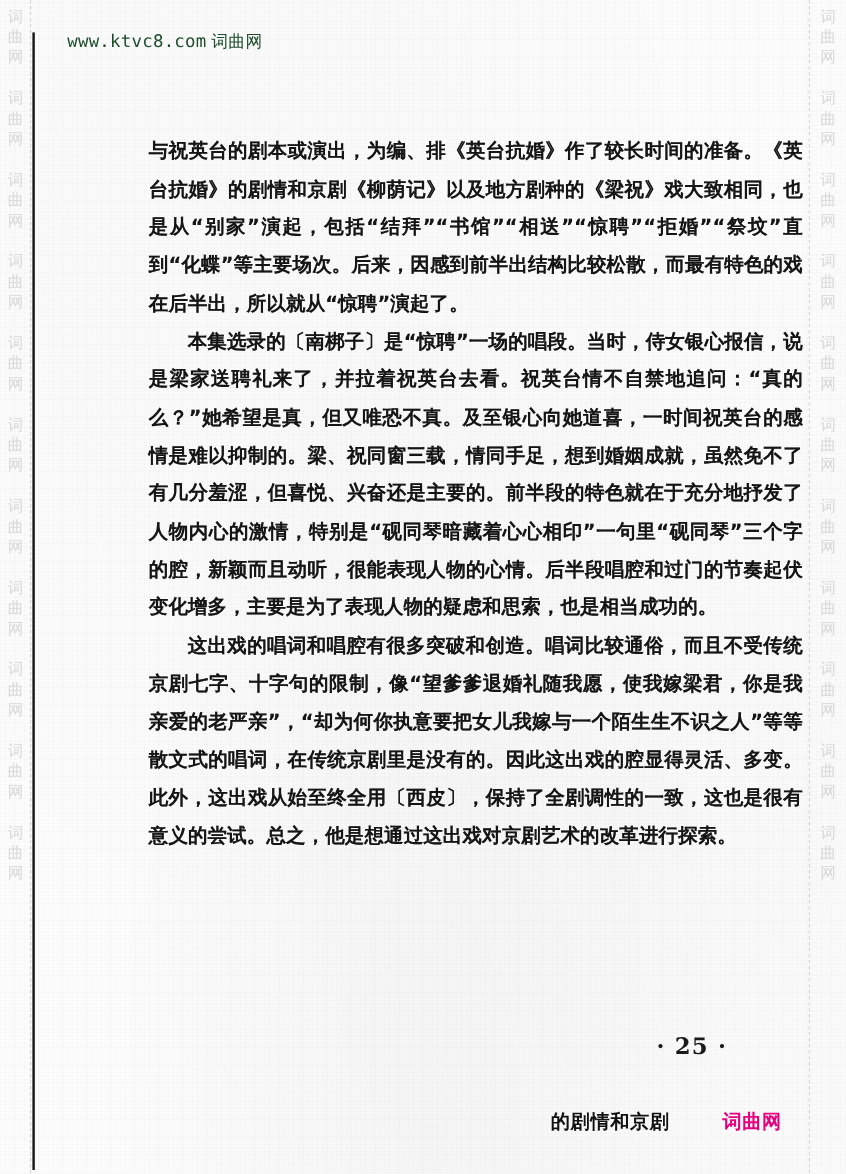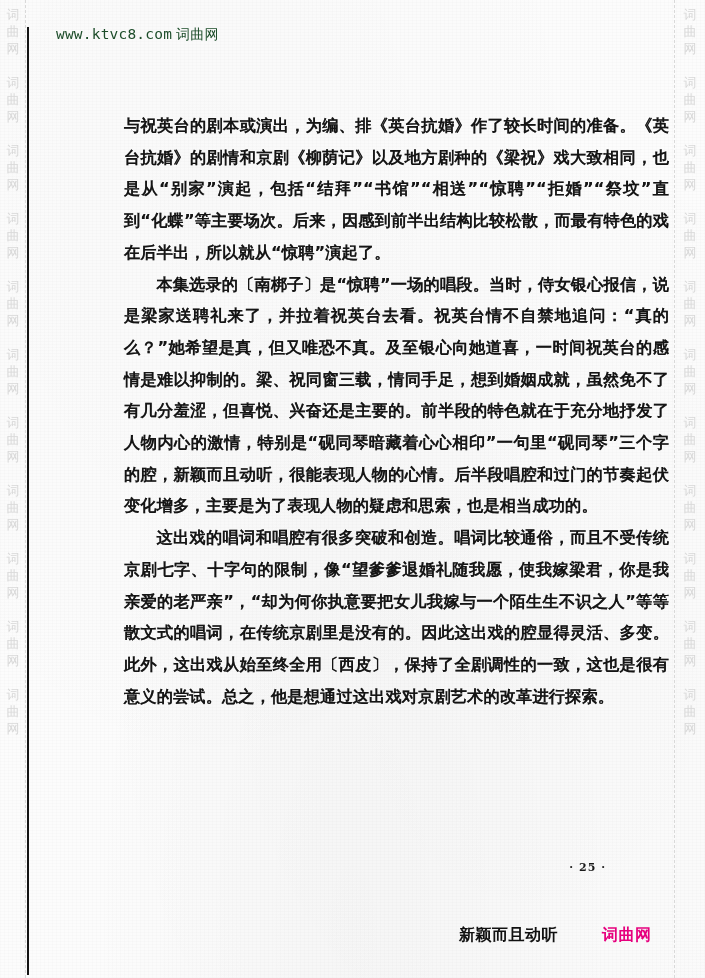--- a/index.html
+++ b/index.html
@@ -138,21 +138,21 @@
   .para.indent {
     text-indent: 2em;
   }
 
   
   .page-number {
     position: absolute;
     right: 48px;
     top: 861px;
     font-family: "DejaVu Serif", "Liberation Serif", serif;
-    font-size: 11px;
+    font-size: 19px;
     font-weight: 700;
     color: #1a1a1a;
     letter-spacing: 1px;
   }
 
   
   .source-bar {
     position: absolute;
     left: 425px;
     top: 925px;
@@ -311,18 +311,18 @@
 
     <div class="body-text" id="body-text">
         <p class="para">与祝英台的剧本或演出，为编、排《英台抗婚》作了较长时间的准备。《英台抗婚》的剧情和京剧《柳荫记》以及地方剧种的《梁祝》戏大致相同，也是从“别家”演起，包括“结拜”“书馆”“相送”“惊聘”“拒婚”“祭坟”直到“化蝶”等主要场次。后来，因感到前半出结构比较松散，而最有特色的戏在后半出，所以就从“惊聘”演起了。</p>
         <p class="para indent">本集选录的〔南梆子〕是“惊聘”一场的唱段。当时，侍女银心报信，说是梁家送聘礼来了，并拉着祝英台去看。祝英台情不自禁地追问：“真的么？”她希望是真，但又唯恐不真。及至银心向她道喜，一时间祝英台的感情是难以抑制的。梁、祝同窗三载，情同手足，想到婚姻成就，虽然免不了有几分羞涩，但喜悦、兴奋还是主要的。前半段的特色就在于充分地抒发了人物内心的激情，特别是“砚同琴暗藏着心心相印”一句里“砚同琴”三个字的腔，新颖而且动听，很能表现人物的心情。后半段唱腔和过门的节奏起伏变化增多，主要是为了表现人物的疑虑和思索，也是相当成功的。</p>
         <p class="para indent">这出戏的唱词和唱腔有很多突破和创造。唱词比较通俗，而且不受传统京剧七字、十字句的限制，像“望爹爹退婚礼随我愿，使我嫁梁君，你是我亲爱的老严亲”，“却为何你执意要把女儿我嫁与一个陌生生不识之人”等等散文式的唱词，在传统京剧里是没有的。因此这出戏的腔显得灵活、多变。此外，这出戏从始至终全用〔西皮〕，保持了全剧调性的一致，这也是很有意义的尝试。总之，他是想通过这出戏对京剧艺术的改革进行探索。</p>
       </div>
 
     <div class="page-number">· 25 ·</div>
 
     <div class="source-bar">
-      <span class="source-label">新颖而且动听</span>
+      <span class="source-label">的剧情和京剧</span>
       <span class="source-brand">词曲网</span>
     </div>
 
   </div>
 </div>
 
 </body></html>

